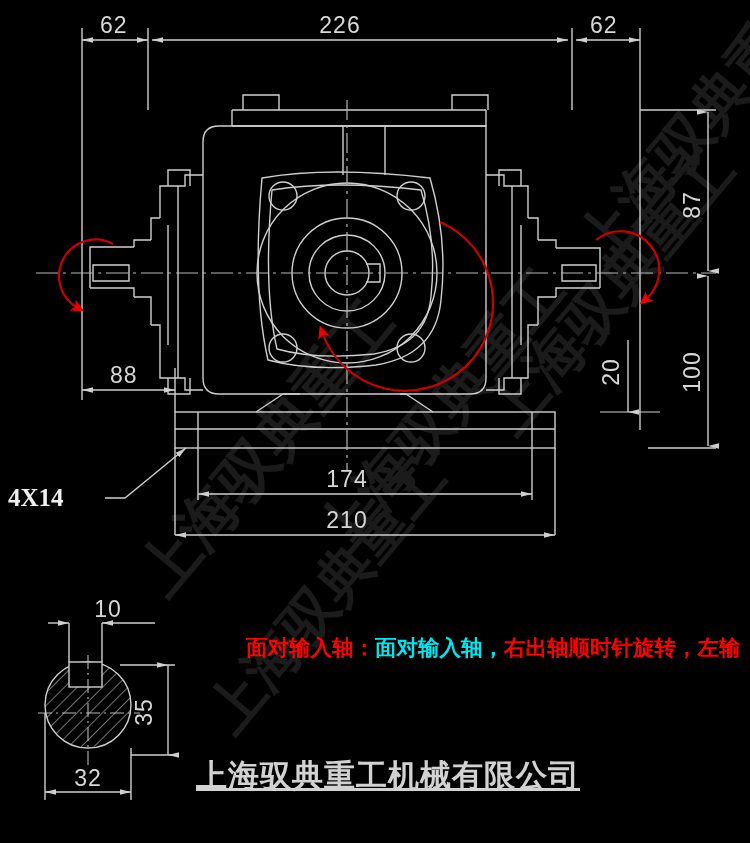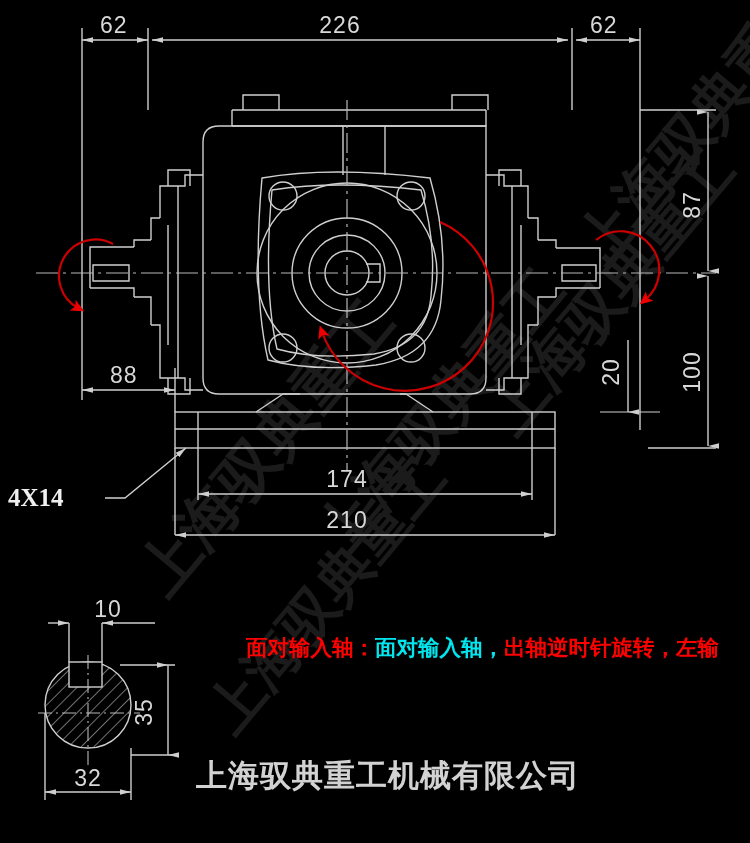--- a/index.html
+++ b/index.html
@@ -35,20 +35,21 @@
   #redtext .cyan{color:#00e5ee;text-align:right;}
   #company{
     position:absolute;
     left:196px; top:755px;
     color:#d2d2d2;
     font-family:"DejaVu Sans", sans-serif;
     font-weight:bold;
     font-size:31px;
     letter-spacing:1px;
     white-space:nowrap;
+    text-decoration:underline;
   }
 </style>
 </head>
 <body>
 
 <div id="page">
 
   <div class="wm" style="left:120px;top:560px;font-size:60px;transform:rotate(-50deg);">上海驭典重工</div>
   <div class="wm" style="left:300px;top:520px;font-size:58px;transform:rotate(-50deg);">上海驭典重工</div>
   <div class="wm" style="left:470px;top:400px;font-size:58px;transform:rotate(-50deg);">上海驭典重工</div>
@@ -272,18 +273,18 @@
       <text x="152" y="712" transform="rotate(-90 152 712)" text-anchor="middle">35</text>
       <text x="88" y="786" text-anchor="middle">32</text>
     </g>
 
     <g fill="#f0f0f0" font-family="Liberation Serif, serif" font-size="25" font-weight="bold">
       <text x="8" y="506">4X14</text>
     </g>
   </svg>
 
   <div id="redtext">
-    <span>面对输入轴：</span><span class="cyan">面对输入轴，</span><span>出轴逆时针旋转，左输</span><br>
+    <span>面对输入轴：</span><span class="cyan">面对输入轴，</span><span>右出轴顺时针旋转，左输</span><br>
   </div>
 
   <div id="company">上海驭典重工机械有限公司</div>
 
 </div>
 
 </body></html>

